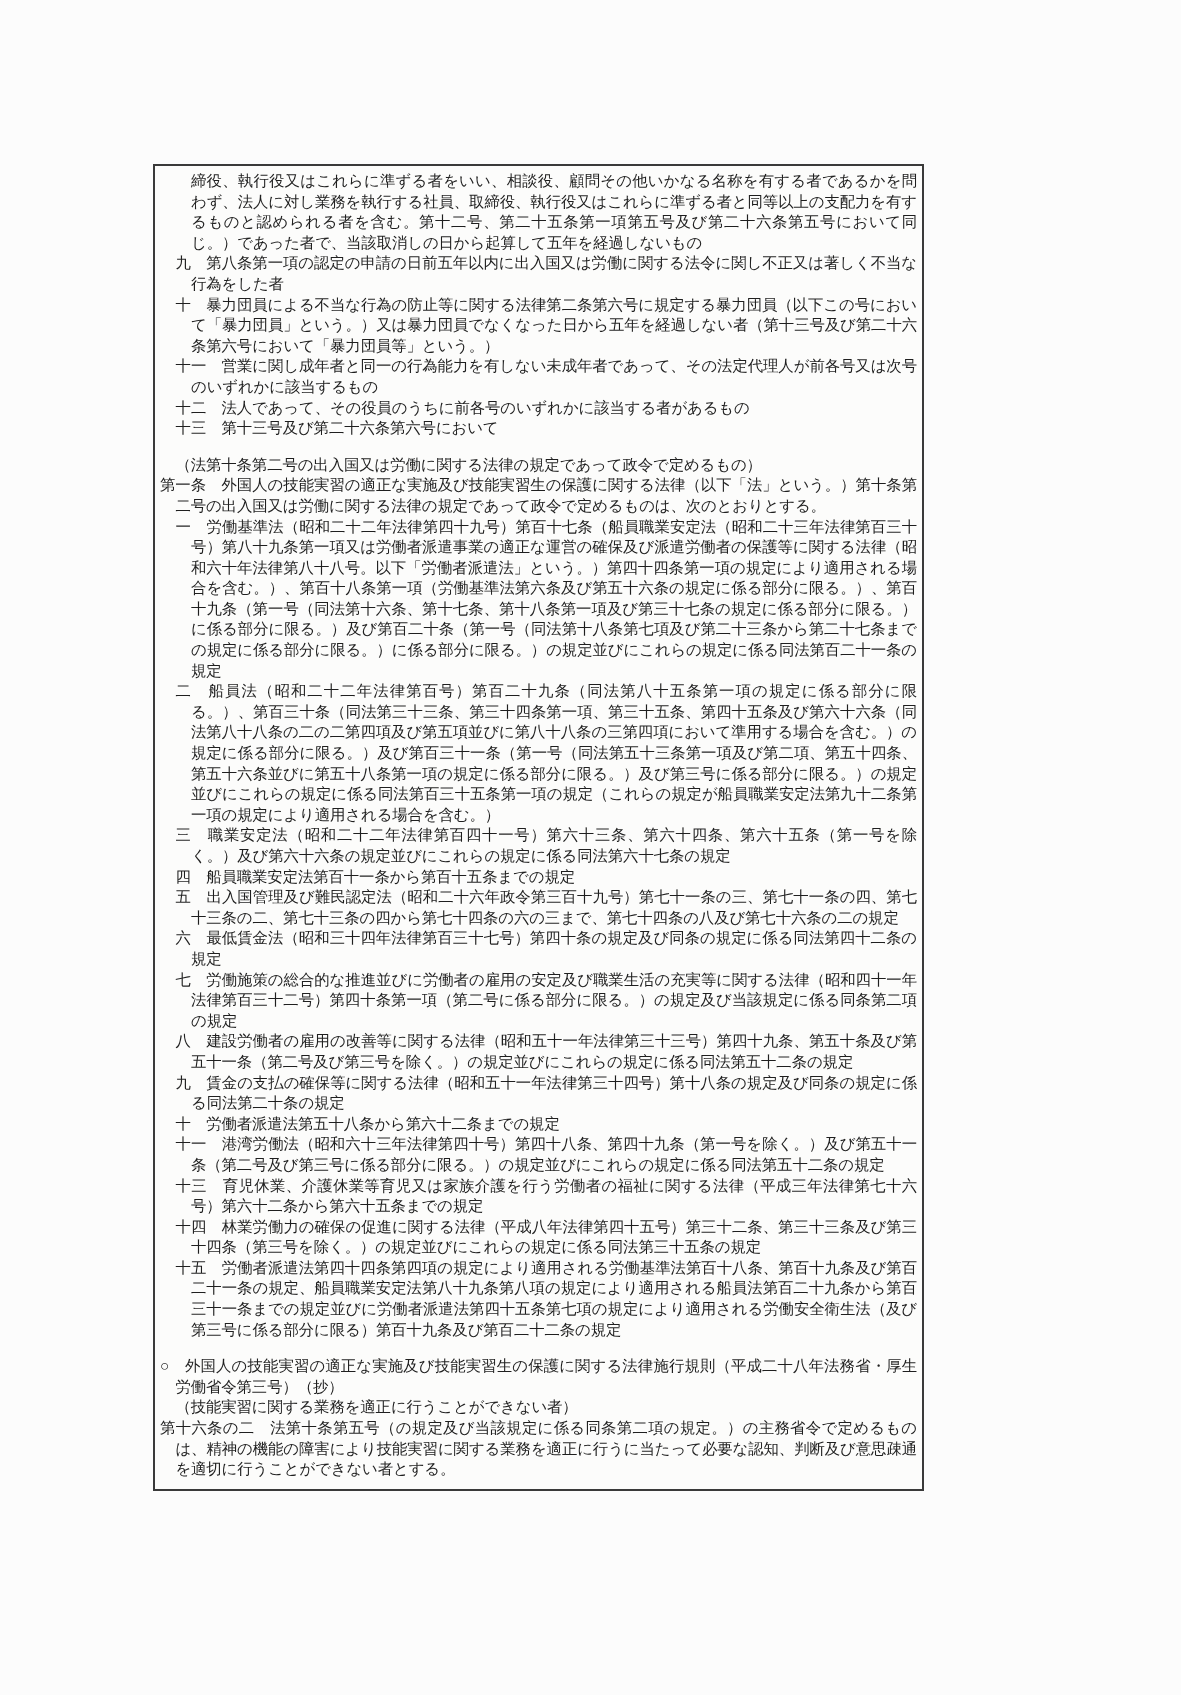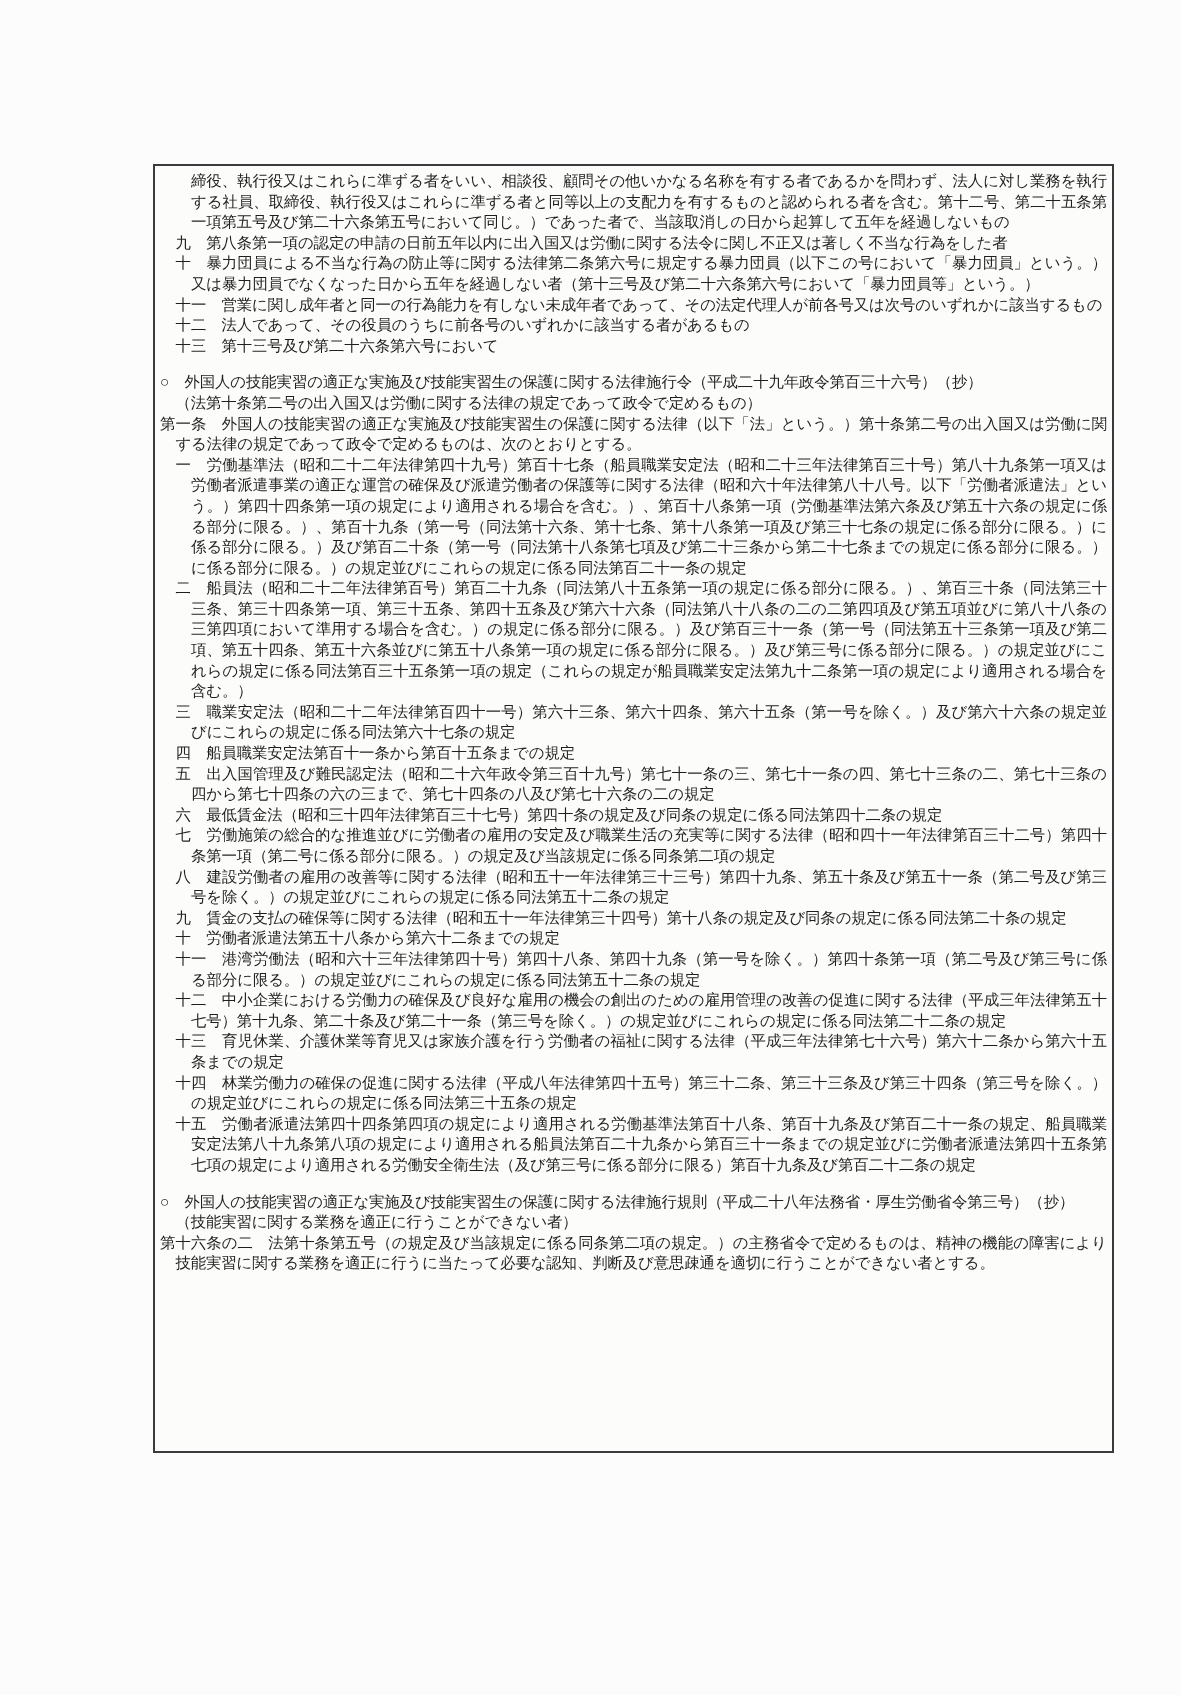--- a/index.html
+++ b/index.html
@@ -19,21 +19,21 @@
     left: 0; top: 0;
     width: 1181px;
     height: 1695px;
     background: #fcfcfc;
     overflow: hidden;
   }
   .doc-box {
     position: absolute;
     left: 153px;
     top: 164px;
-    width: 961px;
+    width: 771px;
     min-height: 1289px;
     box-sizing: border-box;
     border: 2px solid #3a3a3a;
     background: #fcfcfb;
     padding: 5px 5px 9px 5px;
   }
   .doc-box p {
     margin: 0;
     font-size: 15.4px;
     letter-spacing: -0.1px;
@@ -76,35 +76,33 @@
 
     <p class="cont2">締役、執行役又はこれらに準ずる者をいい、相談役、顧問その他いかなる名称を有する者であるかを問わず、法人に対し業務を執行する社員、取締役、執行役又はこれらに準ずる者と同等以上の支配力を有するものと認められる者を含む。第十二号、第二十五条第一項第五号及び第二十六条第五号において同じ。）であった者で、当該取消しの日から起算して五年を経過しないもの</p>
     <p class="item">九　第八条第一項の認定の申請の日前五年以内に出入国又は労働に関する法令に関し不正又は著しく不当な行為をした者</p>
     <p class="item">十　暴力団員による不当な行為の防止等に関する法律第二条第六号に規定する暴力団員（以下この号において「暴力団員」という。）又は暴力団員でなくなった日から五年を経過しない者（第十三号及び第二十六条第六号において「暴力団員等」という。）</p>
     <p class="item">十一　営業に関し成年者と同一の行為能力を有しない未成年者であって、その法定代理人が前各号又は次号のいずれかに該当するもの</p>
     <p class="item">十二　法人であって、その役員のうちに前各号のいずれかに該当する者があるもの</p>
     <p class="item">十三　第十三号及び第二十六条第六号において</p>
 
     <div class="spacer"></div>
 
-    <p class="circle">○　外国人の技能実習の適正な実施及び技能実習生の保護に関する法律施行令（平成二十九年政令第百三十六号）（抄）</p>
     <p class="paren">（法第十条第二号の出入国又は労働に関する法律の規定であって政令で定めるもの）</p>
     <p class="article">第一条　外国人の技能実習の適正な実施及び技能実習生の保護に関する法律（以下「法」という。）第十条第二号の出入国又は労働に関する法律の規定であって政令で定めるものは、次のとおりとする。</p>
     <p class="item">一　労働基準法（昭和二十二年法律第四十九号）第百十七条（船員職業安定法（昭和二十三年法律第百三十号）第八十九条第一項又は労働者派遣事業の適正な運営の確保及び派遣労働者の保護等に関する法律（昭和六十年法律第八十八号。以下「労働者派遣法」という。）第四十四条第一項の規定により適用される場合を含む。）、第百十八条第一項（労働基準法第六条及び第五十六条の規定に係る部分に限る。）、第百十九条（第一号（同法第十六条、第十七条、第十八条第一項及び第三十七条の規定に係る部分に限る。）に係る部分に限る。）及び第百二十条（第一号（同法第十八条第七項及び第二十三条から第二十七条までの規定に係る部分に限る。）に係る部分に限る。）の規定並びにこれらの規定に係る同法第百二十一条の規定</p>
     <p class="item">二　船員法（昭和二十二年法律第百号）第百二十九条（同法第八十五条第一項の規定に係る部分に限る。）、第百三十条（同法第三十三条、第三十四条第一項、第三十五条、第四十五条及び第六十六条（同法第八十八条の二の二第四項及び第五項並びに第八十八条の三第四項において準用する場合を含む。）の規定に係る部分に限る。）及び第百三十一条（第一号（同法第五十三条第一項及び第二項、第五十四条、第五十六条並びに第五十八条第一項の規定に係る部分に限る。）及び第三号に係る部分に限る。）の規定並びにこれらの規定に係る同法第百三十五条第一項の規定（これらの規定が船員職業安定法第九十二条第一項の規定により適用される場合を含む。）</p>
     <p class="item">三　職業安定法（昭和二十二年法律第百四十一号）第六十三条、第六十四条、第六十五条（第一号を除く。）及び第六十六条の規定並びにこれらの規定に係る同法第六十七条の規定</p>
     <p class="item">四　船員職業安定法第百十一条から第百十五条までの規定</p>
     <p class="item">五　出入国管理及び難民認定法（昭和二十六年政令第三百十九号）第七十一条の三、第七十一条の四、第七十三条の二、第七十三条の四から第七十四条の六の三まで、第七十四条の八及び第七十六条の二の規定</p>
     <p class="item">六　最低賃金法（昭和三十四年法律第百三十七号）第四十条の規定及び同条の規定に係る同法第四十二条の規定</p>
     <p class="item">七　労働施策の総合的な推進並びに労働者の雇用の安定及び職業生活の充実等に関する法律（昭和四十一年法律第百三十二号）第四十条第一項（第二号に係る部分に限る。）の規定及び当該規定に係る同条第二項の規定</p>
     <p class="item">八　建設労働者の雇用の改善等に関する法律（昭和五十一年法律第三十三号）第四十九条、第五十条及び第五十一条（第二号及び第三号を除く。）の規定並びにこれらの規定に係る同法第五十二条の規定</p>
     <p class="item">九　賃金の支払の確保等に関する法律（昭和五十一年法律第三十四号）第十八条の規定及び同条の規定に係る同法第二十条の規定</p>
     <p class="item">十　労働者派遣法第五十八条から第六十二条までの規定</p>
-    <p class="item">十一　港湾労働法（昭和六十三年法律第四十号）第四十八条、第四十九条（第一号を除く。）第四十条第一項（第二号及び第三号に係る部分に限る。）の規定並びにこれらの規定に係る同法第五十二条の規定</p>
-    <p class="item">十二　中小企業における労働力の確保及び良好な雇用の機会の創出のための雇用管理の改善の促進に関する法律（平成三年法律第五十七号）第十九条、第二十条及び第二十一条（第三号を除く。）の規定並びにこれらの規定に係る同法第二十二条の規定</p>
+    <p class="item">十一　港湾労働法（昭和六十三年法律第四十号）第四十八条、第四十九条（第一号を除く。）及び第五十一条（第二号及び第三号に係る部分に限る。）の規定並びにこれらの規定に係る同法第五十二条の規定</p>
     <p class="item">十三　育児休業、介護休業等育児又は家族介護を行う労働者の福祉に関する法律（平成三年法律第七十六号）第六十二条から第六十五条までの規定</p>
     <p class="item">十四　林業労働力の確保の促進に関する法律（平成八年法律第四十五号）第三十二条、第三十三条及び第三十四条（第三号を除く。）の規定並びにこれらの規定に係る同法第三十五条の規定</p>
     <p class="item">十五　労働者派遣法第四十四条第四項の規定により適用される労働基準法第百十八条、第百十九条及び第百二十一条の規定、船員職業安定法第八十九条第八項の規定により適用される船員法第百二十九条から第百三十一条までの規定並びに労働者派遣法第四十五条第七項の規定により適用される労働安全衛生法（及び第三号に係る部分に限る）第百十九条及び第百二十二条の規定</p>
 
     <div class="spacer"></div>
 
     <p class="circle">○　外国人の技能実習の適正な実施及び技能実習生の保護に関する法律施行規則（平成二十八年法務省・厚生労働省令第三号）（抄）</p>
     <p class="paren">（技能実習に関する業務を適正に行うことができない者）</p>
     <p class="article">第十六条の二　法第十条第五号（の規定及び当該規定に係る同条第二項の規定。）の主務省令で定めるものは、精神の機能の障害により技能実習に関する業務を適正に行うに当たって必要な認知、判断及び意思疎通を適切に行うことができない者とする。</p>
 

